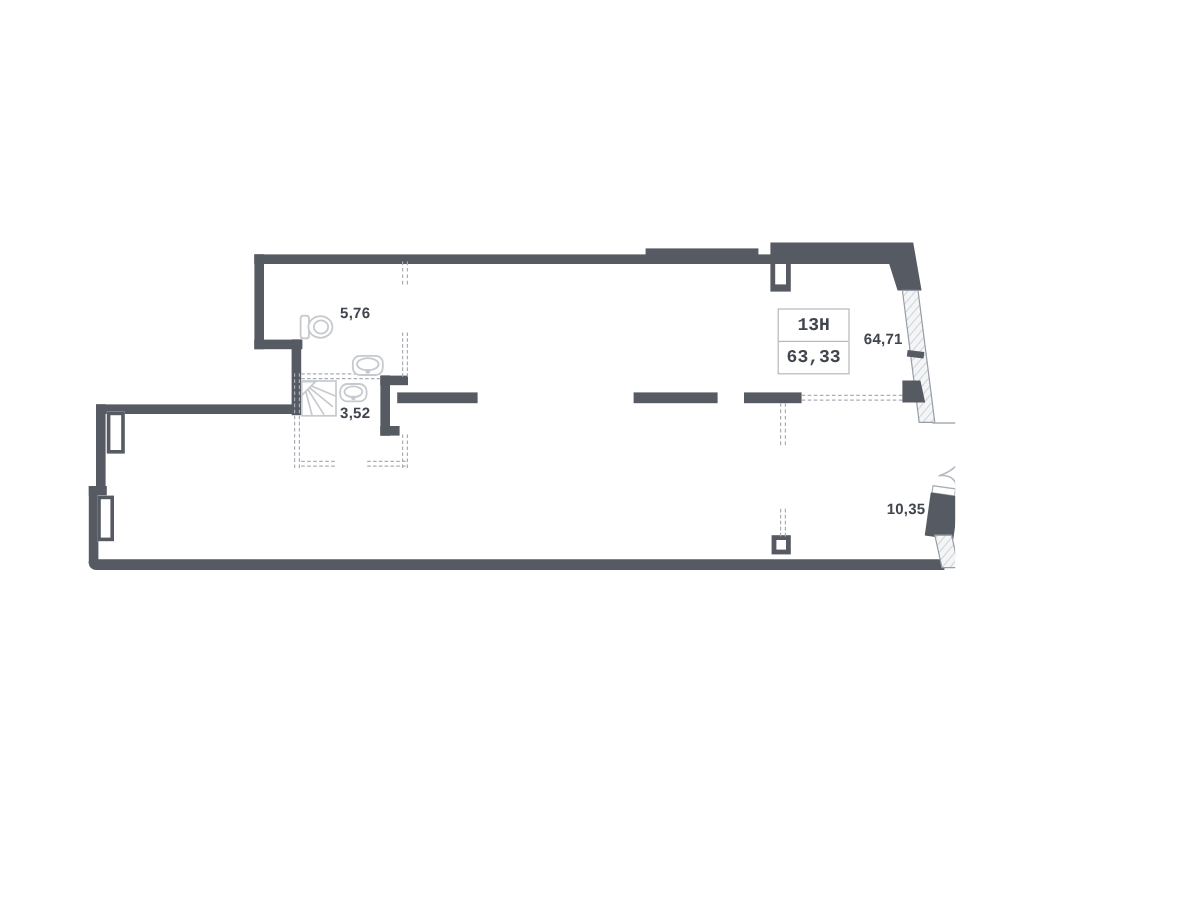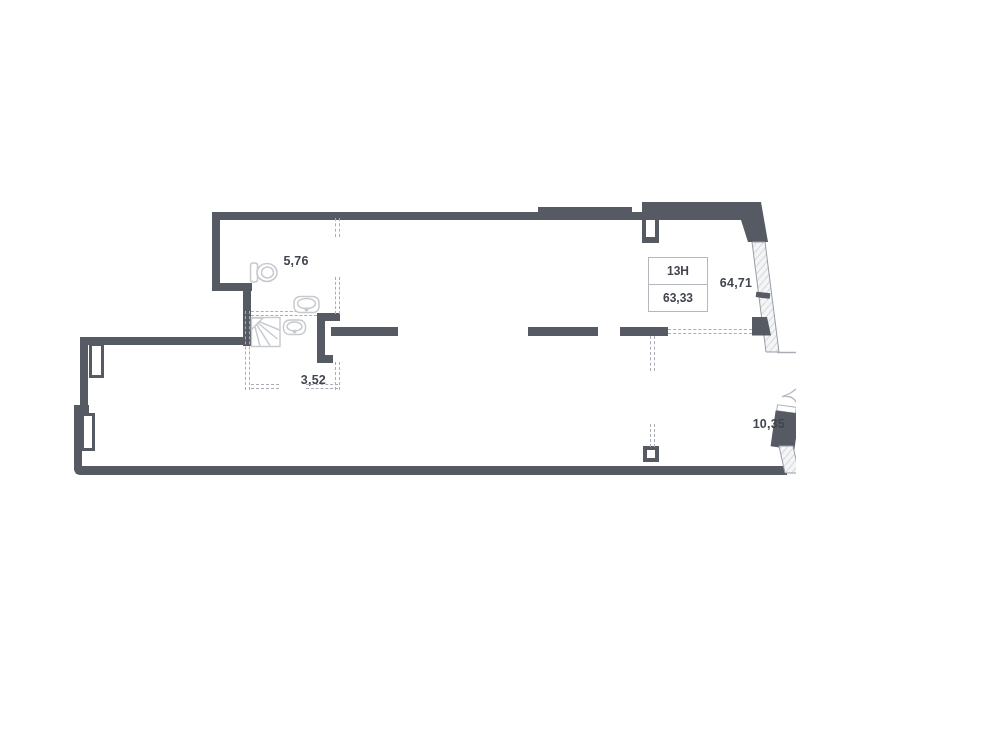--- a/index.html
+++ b/index.html
@@ -15,21 +15,21 @@
           border-left:1px dashed #a9aeb6;border-right:1px dashed #a9aeb6;}
   .dash-h{position:absolute;height:5px;box-sizing:border-box;
           border-top:1px dashed #a9aeb6;border-bottom:1px dashed #a9aeb6;}
   
   .lbl{position:absolute;width:60px;height:16px;text-align:center;
        font-size:12.5px;font-weight:600;color:#41454e;letter-spacing:0.2px;}
   .unit-box{position:absolute;left:648px;top:257px;width:60px;height:55px;
             border:1px solid #b4b8be;background:#fff;box-sizing:border-box;
             display:flex;flex-direction:column;}
   .unit-box .cell{flex:1;display:flex;align-items:center;justify-content:center;
-                  font-size:12px;font-weight:600;color:#41454e;}
+                  font-size:15px;font-weight:600;color:#41454e;font-family:Liberation Mono, monospace;}
   .unit-box .cell:first-child{border-bottom:1px solid #b4b8be;}
   svg.overlay{position:absolute;left:0;top:0;}
   .rounded-bl{border-bottom-left-radius:6px;border-top-left-radius:2px;}
 </style>
 </head>
 <body>
 
 <div class="canvas">
 
   <div class="w" style="left:212px;top:212px;width:434px;height:8px;"></div>
@@ -114,22 +114,22 @@
       <rect x="251.5" y="317.5" width="28.5" height="29"></rect>
       <line x1="253" y1="319" x2="279.5" y2="330"></line>
       <line x1="253" y1="319" x2="277.5" y2="339"></line>
       <line x1="253" y1="319" x2="270" y2="345.5"></line>
       <line x1="253" y1="319" x2="260" y2="346"></line>
       <path d="M251.5,318 L263,318 L251.5,329.5 Z" fill="#ffffff"></path>
     </g>
   </svg>
 
   <div class="lbl" style="left:266px;top:254px;">5,76</div>
-  <div class="lbl" style="left:266px;top:373px;text-align:right;">3,52</div>
+  <div class="lbl" style="left:266px;top:337px;">3,52</div>
   <div class="lbl" style="left:706px;top:276px;">64,71</div>
-  <div class="lbl" style="left:725px;top:417px;text-align:right;">10,35</div>
+  <div class="lbl" style="left:725px;top:417px;">10,35</div>
 
   <div class="unit-box">
     <div class="cell">13Н</div>
     <div class="cell">63,33</div>
   </div>
 
 </div>
 
 </body></html>

